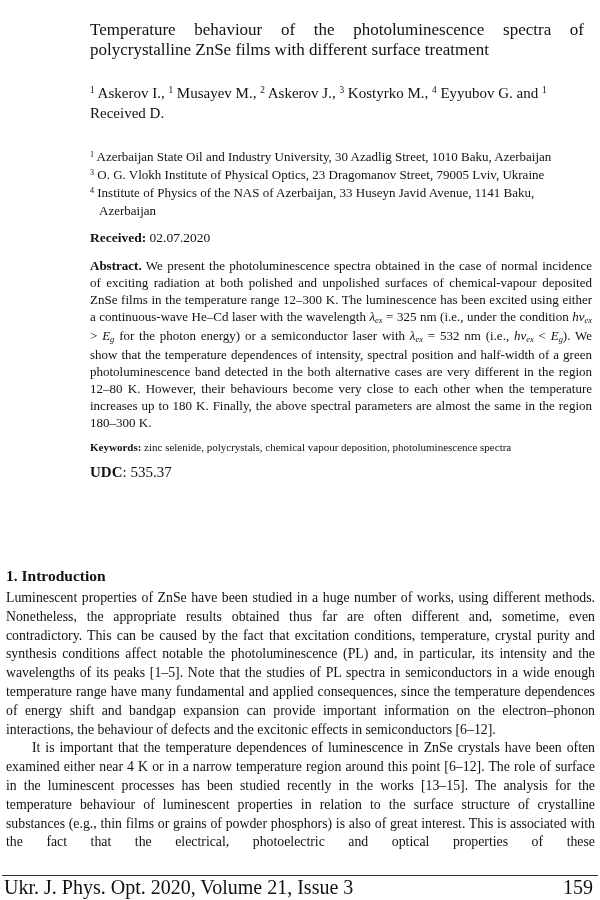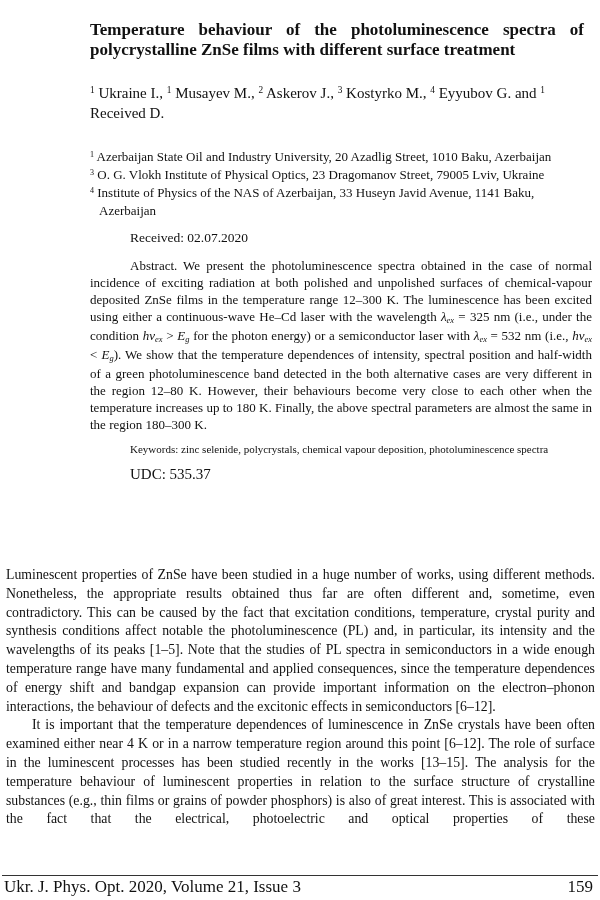--- a/index.html
+++ b/index.html
@@ -10,21 +10,21 @@
     font-family: "Liberation Serif", "DejaVu Serif", serif;
     position: relative;
     overflow: hidden;
   }
   .page { position: absolute; inset: 0; }
 
   
   .front { position: absolute; top: 20px; left: 90px; right: 8px; }
 
   .title {
-    font-size: 17px; font-weight: bold; line-height: 20px;
+    font-size: 17px; font-weight: normal; line-height: 20px;
     text-align: justify;
     margin: 0 8px 25px 0;
   }
   .authors {
     font-size: 15px; line-height: 17.5px;
     margin: 0 0 27px 0;
   }
   .affils { font-size: 13px; line-height: 16px; margin: 0 0 10px 0; }
   .affil { padding-left: 9px; text-indent: -9px; }
   .received {
@@ -32,21 +32,21 @@
     margin: 0 0 11px 0;
   }
   .abstract {
     font-size: 13px; line-height: 17px;
     text-align: justify;
     margin: 0 0 8px 0;
   }
   .keywords { font-size: 11px; line-height: 17px; margin: 0 0 8px 0; }
   .udc      { font-size: 15px; line-height: 17px; margin: 0; }
 
-  b, .seg-b { font-weight: normal; margin-left: 40px; }
+  b, .seg-b { font-weight: bold; }
   .seg-i { font-style: italic; }
   .seg-sub {
     font-style: italic; font-size: 0.65em;
     position: relative; top: 0.25em;
   }
   .seg-sup, sup {
     font-size: 0.62em; vertical-align: baseline;
     position: relative; top: -0.5em;
   }
 
@@ -62,52 +62,53 @@
     margin: 0;
   }
   .bodyp.indent { text-indent: 26px; }
   .bodyp.cont { text-align-last: justify; }
 
   
   .footer {
     position: absolute; top: 875px; left: 2px; right: 2px;
     border-top: 1.5px solid #333;
     padding-top: 2px;
-    font-size: 17px; line-height: 18px;
+    font-size: 20px; line-height: 18px;
     display: flex; justify-content: space-between;
   }
   .footer .pg { padding-right: 5px; text-align: center; }
   .footer .jr { padding-left: 2px; }
 </style>
 </head>
 <body>
 
 <div class="page">
 
   <header class="front">
     <h1 class="title">Temperature behaviour of the photoluminescence spectra of polycrystalline ZnSe films with different surface treatment</h1>
 
-    <p class="authors"><span class="seg-sup">1</span><span> Ukraine I., </span><span class="seg-sup">1</span><span> Musayev M., </span><span class="seg-sup">2</span><span> Askerov J., </span><span class="seg-sup">3</span><span> Kostyrko M., </span><span class="seg-sup">4</span><span> Eyyubov G. and </span><span class="seg-sup">1</span><span> Received D.</span></p>
+    <p class="authors"><span class="seg-sup">1</span><span> Askerov I., </span><span class="seg-sup">1</span><span> Musayev M., </span><span class="seg-sup">2</span><span> Askerov J., </span><span class="seg-sup">3</span><span> Kostyrko M., </span><span class="seg-sup">4</span><span> Eyyubov G. and </span><span class="seg-sup">1</span><span> Received D.</span></p>
 
     <div class="affils">
-      <div class="affil"><sup>1</sup> <span>Azerbaijan State Oil and Industry University, 20 Azadlig Street, 1010 Baku, Azerbaijan</span></div>
+      <div class="affil"><sup>1</sup> <span>Azerbaijan State Oil and Industry University, 30 Azadlig Street, 1010 Baku, Azerbaijan</span></div>
       <div class="affil"><sup>3</sup> <span>O. G. Vlokh Institute of Physical Optics, 23 Dragomanov Street, 79005 Lviv, Ukraine</span></div>
       <div class="affil"><sup>4</sup> <span>Institute of Physics of the NAS of Azerbaijan, 33 Huseyn Javid Avenue, 1141 Baku, Azerbaijan</span></div>
     </div>
 
     <p class="received"><b>Received:</b> <span>02.07.2020</span></p>
 
     <p class="abstract"><span class="seg-b">Abstract.</span><span> We present the photoluminescence spectra obtained in the case of normal incidence of exciting radiation at both polished and unpolished surfaces of chemical-vapour deposited ZnSe films in the temperature range 12–300 K. The luminescence has been excited using either a continuous-wave He–Cd laser with the wavelength </span><span class="seg-i">λ</span><span class="seg-sub">ex</span><span> = 325 nm (i.e., under the condition </span><span class="seg-i">hν</span><span class="seg-sub">ex</span><span> &gt; </span><span class="seg-i">E</span><span class="seg-sub">g</span><span> for the photon energy) or a semiconductor laser with </span><span class="seg-i">λ</span><span class="seg-sub">ex</span><span> = 532 nm (i.e., </span><span class="seg-i">hν</span><span class="seg-sub">ex</span><span> &lt; </span><span class="seg-i">E</span><span class="seg-sub">g</span><span>). We show that the temperature dependences of intensity, spectral position and half-width of a green photoluminescence band detected in the both alternative cases are very different in the region 12–80 K. However, their behaviours become very close to each other when the temperature increases up to 180 K. Finally, the above spectral parameters are almost the same in the region 180–300 K.</span></p>
 
     <p class="keywords"><b>Keywords:</b> <span>zinc selenide, polycrystals, chemical vapour deposition, photoluminescence spectra</span></p>
 
     <p class="udc"><b>UDC</b><span>: 535.37</span></p>
   </header>
 
   <main class="sect">
+    <h2>1. Introduction</h2>
     <p class="bodyp">Luminescent properties of ZnSe have been studied in a huge number of works, using different methods. Nonetheless, the appropriate results obtained thus far are often different and, sometime, even contradictory. This can be caused by the fact that excitation conditions, temperature, crystal purity and synthesis conditions affect notable the photoluminescence (PL) and, in particular, its intensity and the wavelengths of its peaks [1–5]. Note that the studies of PL spectra in semiconductors in a wide enough temperature range have many fundamental and applied consequences, since the temperature dependences of energy shift and bandgap expansion can provide important information on the electron–phonon interactions, the behaviour of defects and the excitonic effects in semiconductors [6–12].</p>
     <p class="bodyp indent cont">It is important that the temperature dependences of luminescence in ZnSe crystals have been often examined either near 4 K or in a narrow temperature region around this point [6–12]. The role of surface in the luminescent processes has been studied recently in the works [13–15]. The analysis for the temperature behaviour of luminescent properties in relation to the surface structure of crystalline substances (e.g., thin films or grains of powder phosphors) is also of great interest. This is associated with the fact that the electrical, photoelectric and optical properties of these</p>
   </main>
 
   <footer class="footer">
     <span class="jr">Ukr. J. Phys. Opt. 2020, Volume 21, Issue 3</span>
     <span class="pg">159</span>
   </footer>
 
 </div>

